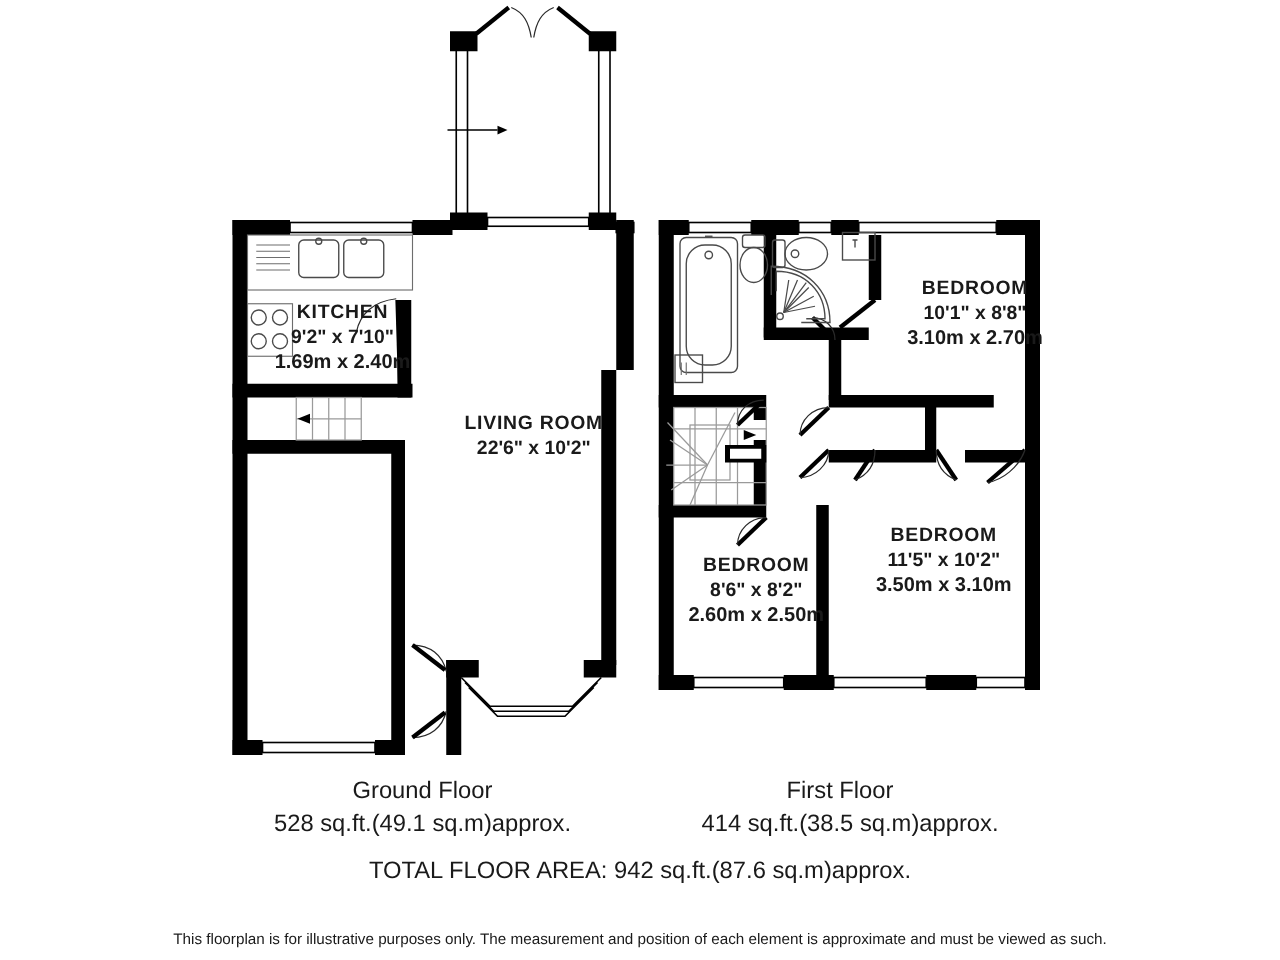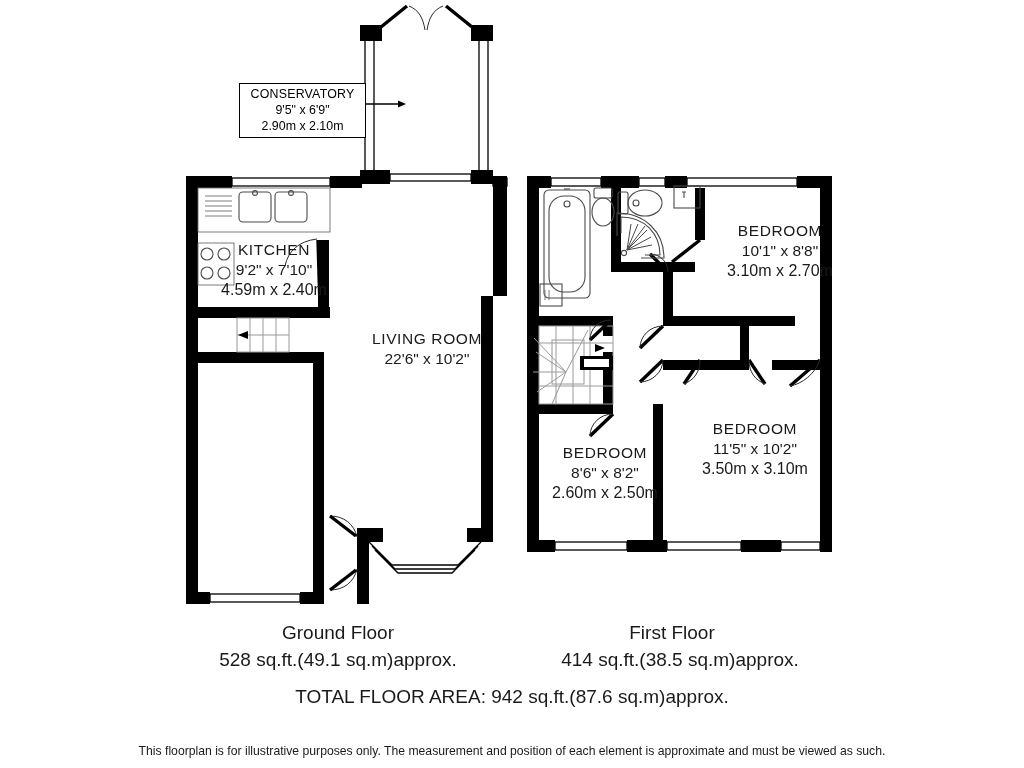--- a/index.html
+++ b/index.html
@@ -5,21 +5,21 @@
 <style>
   html,body{margin:0;padding:0;background:#ffffff;}
   body{width:1024px;height:768px;overflow:hidden;
        font-family:"Liberation Sans","DejaVu Sans",sans-serif;color:#000;}
   #stage{position:relative;width:1024px;height:768px;background:#fff;}
   #plan{position:absolute;left:0;top:0;width:1024px;height:768px;}
 
   .txt{position:absolute;text-align:center;white-space:nowrap;color:#1a1a1a;}
 
   
-  .roomlabel{ text-align:center; line-height:1.28; }
+  .roomlabel{ text-align:center; line-height:1.28;font-weight:bold; }
   .roomlabel .nm{ font-size:15.5px; letter-spacing:.6px; }
   .roomlabel .d1{ font-size:15.5px; }
   .roomlabel .d2{ font-size:16px; }
 
   
   #consBox{position:absolute;left:239px;top:83px;width:119px;
            border:1.2px solid #000;background:#fff;padding:2px 3px 3px 3px;
            text-align:center;line-height:1.3;}
   #consBox .nm{font-size:12.4px;letter-spacing:.2px;}
   #consBox .d1{font-size:12.4px;}
@@ -279,30 +279,25 @@
       <path class="swing" d="M684,384 C694,380 700,372 700,360"></path>
       <path class="leaf" d="M749,360 L765,384"></path>
       <path class="swing" d="M765,384 C755,380 749,372 749,360"></path>
 
       <path class="leaf" d="M820,360 L790,386"></path>
       <path class="swing" d="M790,386 C802,384 815,374 820,360"></path>
     </g>
 
   </svg>
 
-  <div id="consBox">
-    <div class="nm">CONSERVATORY</div>
-    <div class="d1">9'5" x 6'9"</div>
-    <div class="d2">2.90m x 2.10m</div>
-  </div>
 
   <div class="txt roomlabel" style="left:196px;top:240px;width:156px;">
     <div class="nm">KITCHEN</div>
     <div class="d1">9'2" x 7'10"</div>
-    <div class="d2">4.59m x 2.40m</div>
+    <div class="d2">1.69m x 2.40m</div>
   </div>
 
   <div class="txt roomlabel" style="left:316px;top:329px;width:222px;">
     <div class="nm">LIVING ROOM</div>
     <div class="d1">22'6" x 10'2"</div>
   </div>
 
 
   <div class="txt roomlabel" style="left:690px;top:221px;width:180px;">
     <div class="nm">BEDROOM</div>

